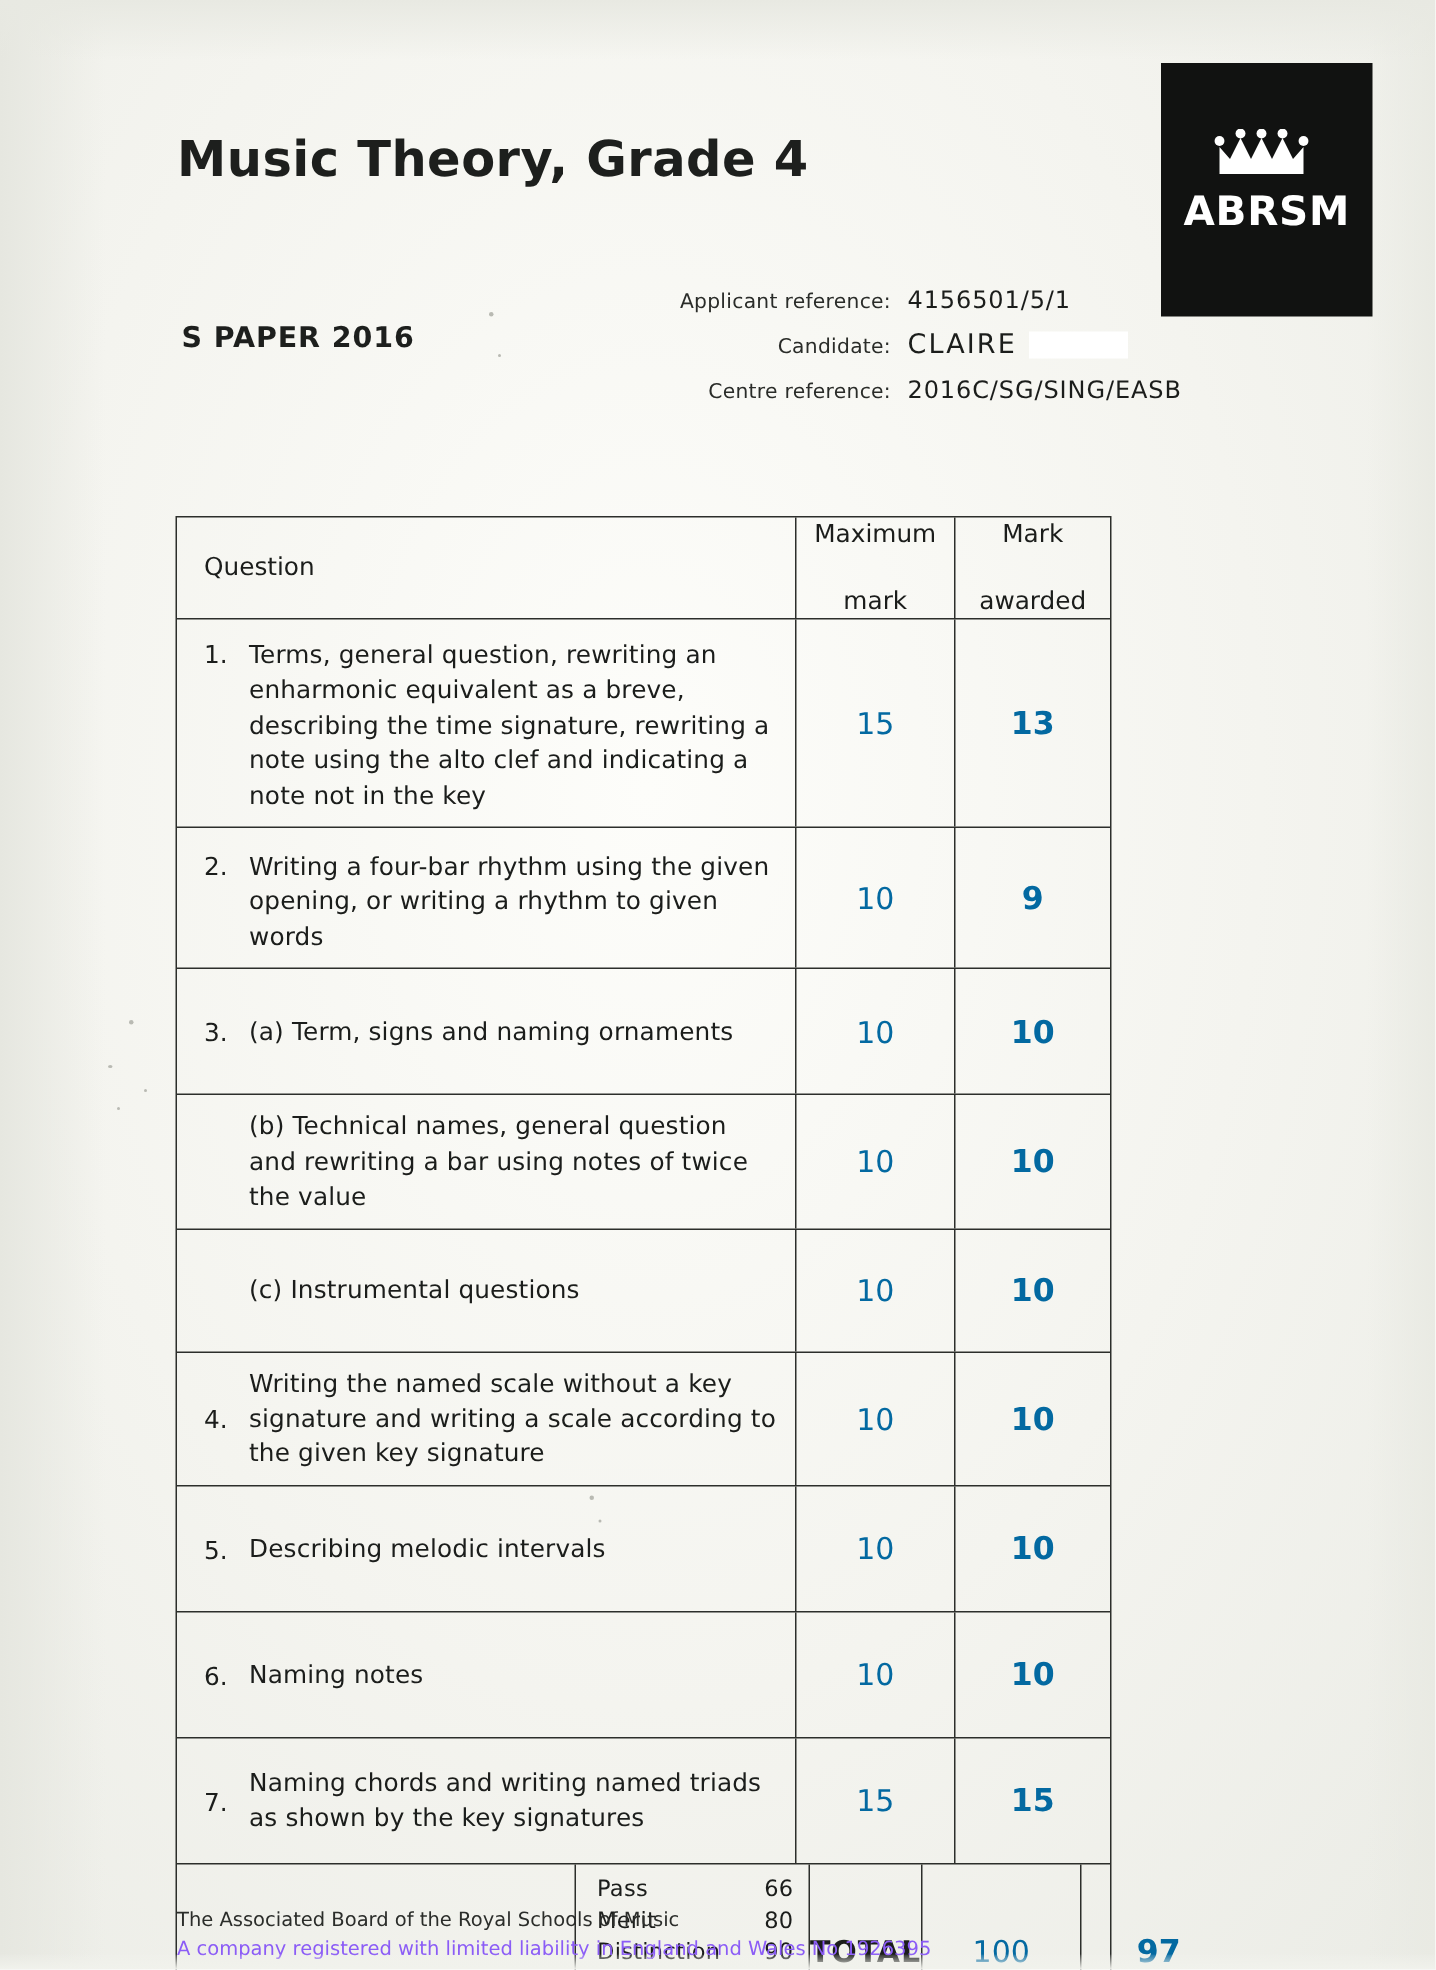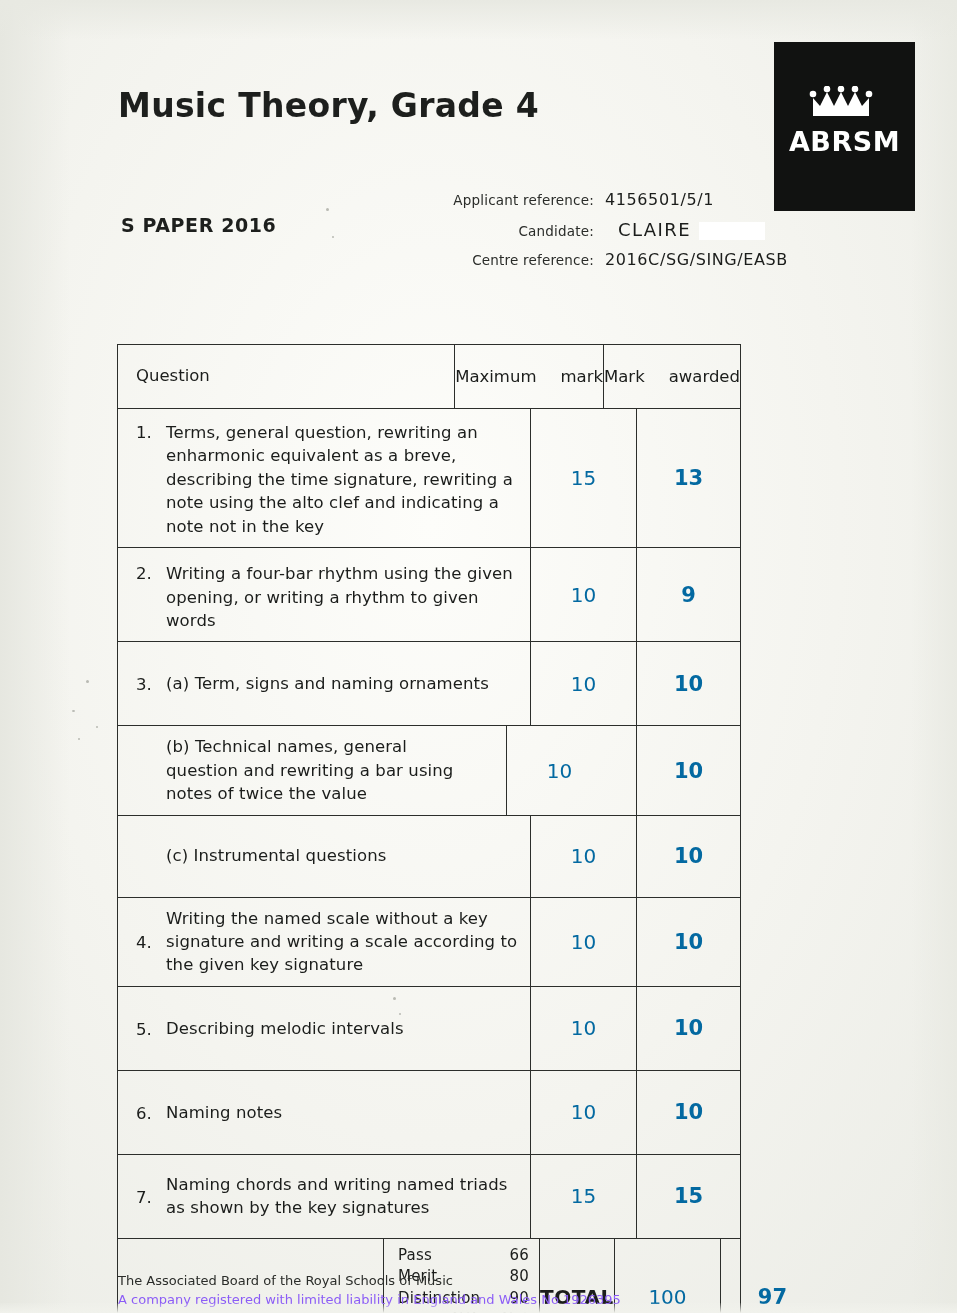--- a/index.html
+++ b/index.html
@@ -114,21 +114,20 @@
   }
   .ref-value {
     font-size: 16px;
     color: #1b1d1b;
     letter-spacing: 0.6px;
   }
   .ref-value.name {
     position: relative;
     font-size: 18px;
     letter-spacing: 1.4px;
-    margin-left: 13px;
   }
   .redaction {
     display: inline-block;
     width: 66px;
     height: 18px;
     background: #ffffff;
     vertical-align: middle;
     margin-left: 8px;
   }
 
@@ -179,21 +178,21 @@
     line-height: 1.25;
   }
   .head {
     min-height: 64px;
   }
   .head .c-question {
     align-items: center;
   }
   .head .c-max, .head .c-awarded {
     text-align: center;
-    flex-direction: row;
+    flex-direction: column;
     line-height: 1.3;
     gap: 24px;
   }
 
   .q-num {
     width: 30px;
     flex: 0 0 30px;
     font-size: 16.5px;
     color: #1b1d1b;
     padding-top: 2px;
@@ -202,21 +201,21 @@
     font-size: 16.5px;
     line-height: 1.42;
     color: #1b1d1b;
     letter-spacing: 0.1px;
   }
 
   
   .r1 { min-height: 90px; }
   .r2 { min-height: 84px; }
   .r3 { min-height: 84px; }
-  .r4 { min-height: 82px; gap: 24px; }
+  .r4 { min-height: 82px; }
   .r5 { min-height: 82px; }
   .r6 { min-height: 84px; }
   .r7 { min-height: 84px; }
   .r8 { min-height: 84px; }
   .r9 { min-height: 84px; }
 
   .r1 .c-question { align-items: flex-start; padding-top: 12px; }
   .r2 .c-question { align-items: flex-start; padding-top: 14px; }
   .r3 .c-question { align-items: center; }
   .r4 .c-question { align-items: center; }

